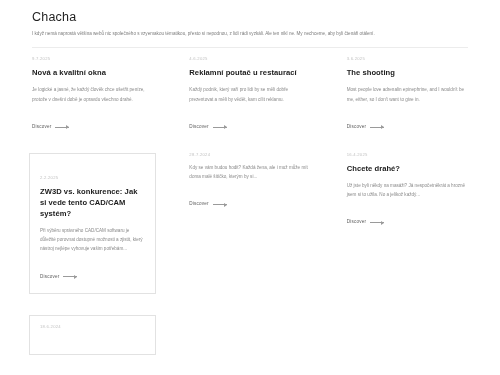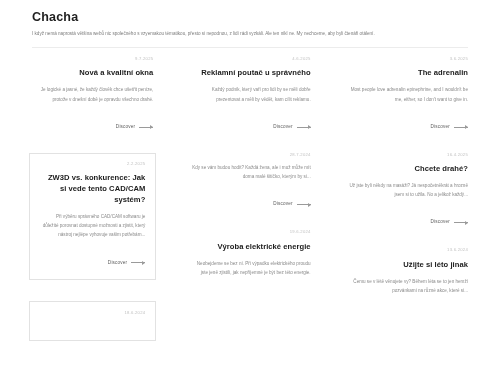--- a/index.html
+++ b/index.html
@@ -23,21 +23,21 @@
     box-sizing: border-box;
     padding: 0 18px;
   }
 
   
   .site-header {
     padding: 11px 14px 0 14px;
   }
   .site-title {
     font-size: 12.5px;
-    font-weight: 700;
+    font-weight: 400;
     letter-spacing: 0.2px;
     color: #1f1f1f;
     margin: 0 0 5px 0;
     line-height: 1.1;
   }
   .site-intro {
     font-size: 4.6px;
     line-height: 1.85;
     color: #7c7c7c;
     margin: 0;
@@ -48,41 +48,40 @@
     margin: 9px 14px 0 14px;
     border-top: 1px solid #ececec;
   }
 
   
   .grid {
     display: flex;
     gap: 8px;
     padding: 0 0 0 0;
     margin-top: 9px;
-    text-align: right;
   }
   .col {
     width: 33.333%;
     box-sizing: border-box;
     padding: 0 14px;
     display: flex;
     flex-direction: column;
   }
 
   
   .card {
     box-sizing: border-box;
     padding: 0 0 0 0;
     margin-bottom: 21px;
     background: transparent;
   }
   .card.featured {
     border: 1px solid #e2e2e2;
     background: #ffffff;
-    padding: 8px 10px 11px 10px;
+    padding: 22px 10px 11px 10px;
     margin-left: -3px;
     margin-right: -3px;
   }
   .card-date {
     font-size: 4.2px;
     color: #c2c2c2;
     letter-spacing: 0.25px;
     margin-bottom: 6px;
     line-height: 1;
   }
@@ -179,69 +178,59 @@
       <article class="card partial">
         <div class="card-date">18.6.2024</div>
       </article>
 
     </div>
 
     <div class="col">
 
       <article class="card">
         <div class="card-date">4.6.2025</div>
-        <h2 class="card-title">Reklamní poutač u správného</h2>
+        <h2 class="card-title">Reklamní poutač u restaurací</h2>
         <p class="card-excerpt">Každý podnik, který vaří pro lidi by se měli dobře prezentovat a měli by vědět, kam cílit reklamu.</p>
         <a class="card-link">
           <span>Discover</span>
           <span class="arrow"></span>
         </a>
       </article>
 
       <article class="card">
         <div class="card-date">28.7.2024</div>
         <p class="card-excerpt">Kdy se vám budou hodit? Každá žena, ale i muž může mít doma malé šitíčko, kterým by si...</p>
         <a class="card-link">
           <span>Discover</span>
           <span class="arrow"></span>
         </a>
       </article>
 
-      <article class="card">
-        <div class="card-date">19.6.2024</div>
-        <h2 class="card-title">Výroba elektrické energie</h2>
-        <p class="card-excerpt">Neobejdeme se bez ní. Při výpadku elektrického proudu jste jeně zjistili, jak nepříjemné je být bez této energie.</p>
-      </article>
 
     </div>
 
     <div class="col">
 
       <article class="card">
         <div class="card-date">3.6.2025</div>
-        <h2 class="card-title">The adrenalin</h2>
+        <h2 class="card-title">The shooting</h2>
         <p class="card-excerpt">Most people love adrenalin epinephrine, and I wouldn't be me, either, so I don't want to give in.</p>
         <a class="card-link">
           <span>Discover</span>
           <span class="arrow"></span>
         </a>
       </article>
 
       <article class="card">
         <div class="card-date">16.4.2025</div>
         <h2 class="card-title">Chcete drahé?</h2>
         <p class="card-excerpt">Už jste byli někdy na masáži? Já nespočetněkrát a hrozně jsem si to užila. No a jelikož každý...</p>
         <a class="card-link">
           <span>Discover</span>
           <span class="arrow"></span>
         </a>
       </article>
 
-      <article class="card">
-        <div class="card-date">13.6.2024</div>
-        <h2 class="card-title">Užijte si léto jinak</h2>
-        <p class="card-excerpt">Čemu se v létě věnujete vy? Během léta se to jen hemží pozvánkami na různé akce, které si...</p>
-      </article>
 
     </div>
 
   </div>
 </div>
 
 </body></html>

